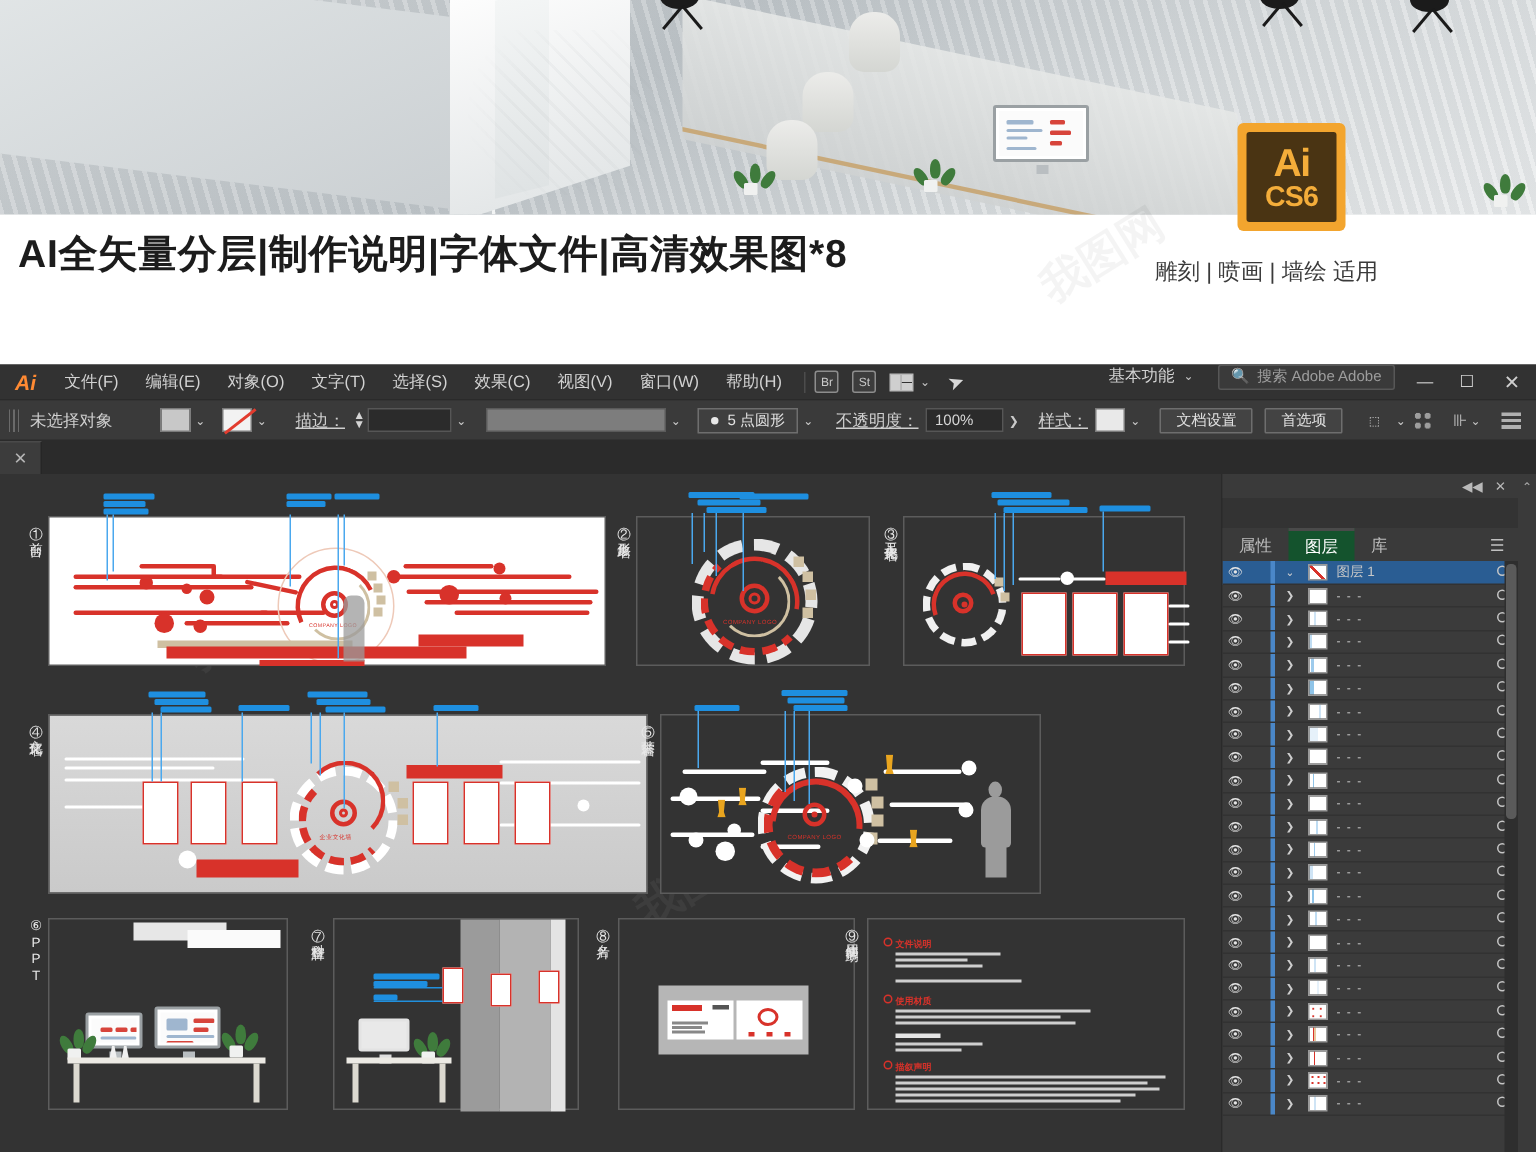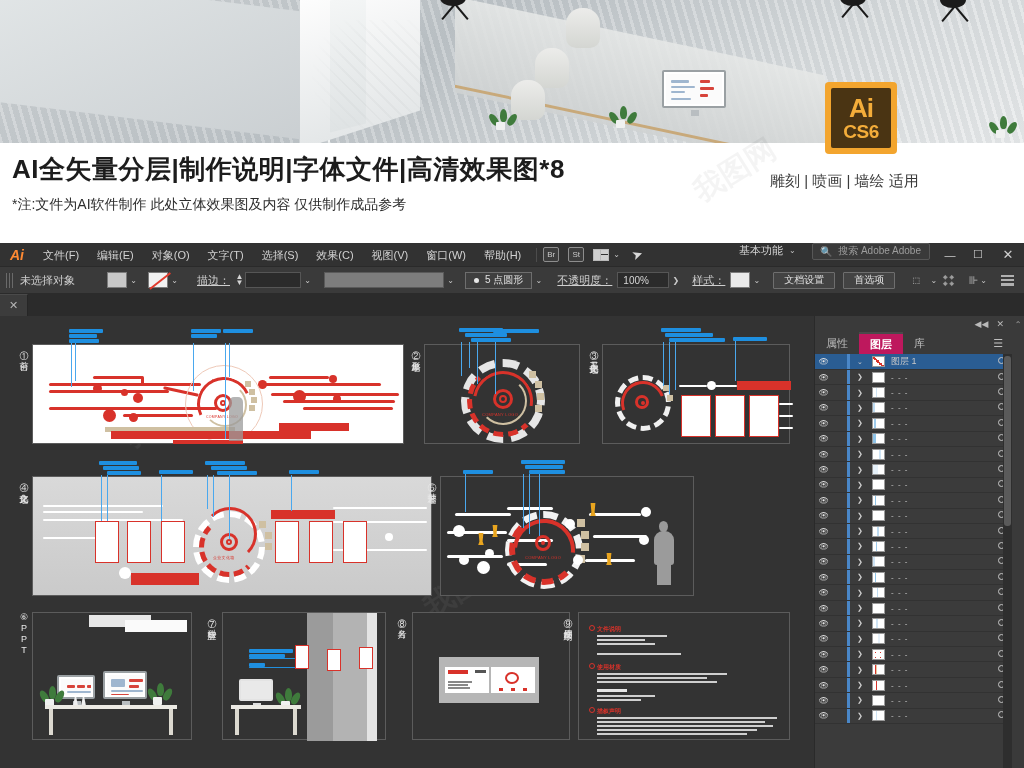--- a/index.html
+++ b/index.html
@@ -163,23 +163,23 @@
   .person { position:absolute; background:#9b9b9b; }
   .person-head { position:absolute; background:#9b9b9b; border-radius:50%; }
 
   .trophy { position:absolute; background:#e9a51f; }
 
   
   .rightpanel { width:198px; background:#333333; display:flex; flex-direction:column;
                 border-left:1px solid #2a2a2a; }
   .rp-top { height:16px; display:flex; align-items:center; justify-content:flex-end; gap:8px;
             padding-right:8px; background:#3a3a3a; color:#b9b9b9; font-size:9px; }
-  .rp-tabs { height:22px; background:#3a3a3a; display:flex; align-items:stretch; }
+  .rp-tabs { height:22px; background:#3a3a3a; display:flex; align-items:stretch;margin-top:20px; }
   .rp-tab { padding:0 11px; font-size:11px; color:#bdbdbd; display:flex; align-items:center; }
-  .rp-tab.active { background:#be185d; color:#fff; border-top:2px solid #4a4a4a;font-weight:bold; }
+  .rp-tab.active { background:#14532d; color:#fff; border-top:2px solid #4a4a4a; }
   .rp-menu { margin-left:auto; padding:0 9px; display:flex; align-items:center; color:#c0c0c0; font-size:11px; }
   .layers { flex:1; background:#3b3b3b; overflow:hidden; position:relative; }
   .lrow { height:15.4px; display:flex; align-items:center; border-bottom:1px solid #323232;
           font-size:8px; color:#cfcfcf; position:relative; }
   .lrow.head { background:#2a5d93; color:#fff; height:16px; }
   .l-eye { width:17px; text-align:center; color:#e4e4e4; font-size:8px; }
   .l-lock { width:15px; }
   .l-bar { width:3px; height:100%; background:#4a87c8; }
   .l-chev { width:20px; text-align:center; color:#cfcfcf; font-size:7px; }
   .l-thumb { width:13px; height:11px; background:#fff; border:1px solid #9a9a9a; margin-left:2px; flex:none; }
@@ -263,21 +263,20 @@
 
     <div class="ailogo">
       <div class="inner">
         <span class="ai">Ai</span>
         <span class="cs">CS6</span>
       </div>
     </div>
 
     <div class="usage">雕刻 | 喷画 | 墙绘 适用</div>
     <div class="promo-title">AI全矢量分层|制作说明|字体文件|高清效果图*8</div>
-    <div class="promo-sub">*注:文件为AI软件制作 此处立体效果图及内容 仅供制作成品参考</div>
     <div class="wm dark" style="left:690px; top:150px;">我图网</div>
   </div>
 
   <div class="ai-win">
 
     <div class="menubar">
       <div class="ai-mark">Ai</div>
       <div class="menu-item">文件(F)</div>
       <div class="menu-item">编辑(E)</div>
       <div class="menu-item">对象(O)</div>

